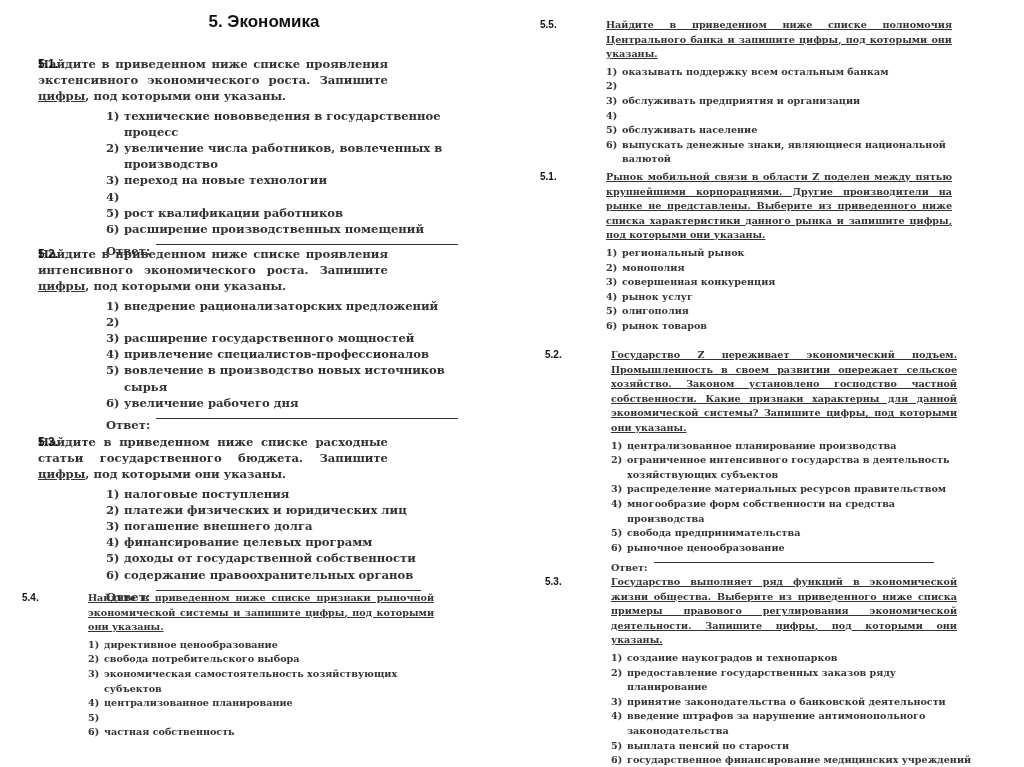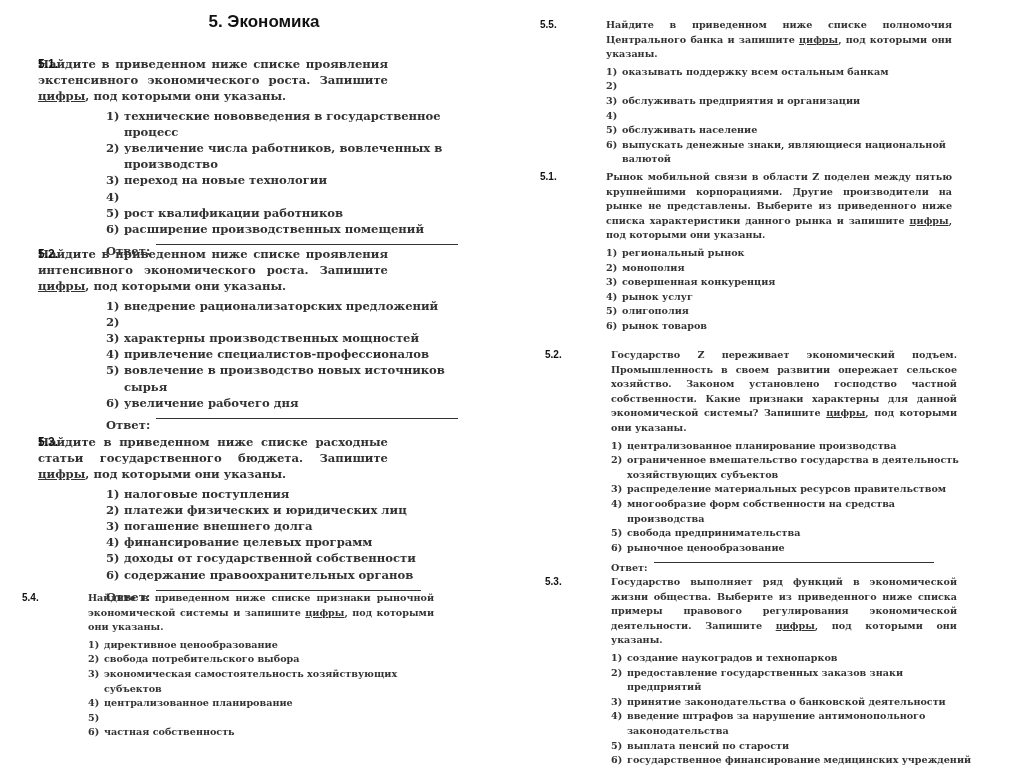--- a/index.html
+++ b/index.html
@@ -33,21 +33,21 @@
   
   .big { font-size:11.6px; line-height:16.2px; font-weight:bold; color:#333; }
   .big .num { font-size:12px; }
   .big .q { width:350px; }
   .big .opts { margin-left:68px; margin-top:3px; }
   .big .opts li .n { width:18px; }
   .big .answer { margin-left:68px; margin-top:6px; }
 
   .small { font-size:9.6px; line-height:14.6px; font-weight:bold; color:#333; }
   .small .num { font-size:10px;text-align:center; }
-  .small .q { margin-left:66px; width:346px; }
+  .small .q { margin-left:66px; width:346px;text-decoration:underline; }
   .small .opts { margin-left:66px; margin-top:3px; }
   .small .opts li .n { width:16px; }
   .small .answer { margin-left:66px; margin-top:6px; }
 </style>
 </head>
 <body>
 
 <div class="col col-left">
   <div class="title">5. Экономика</div>
 </div>
@@ -93,21 +93,21 @@
     <ul class="opts">
       <li>
         <span class="n">1)</span>
         <span class="t">внедрение рационализаторских предложений</span>
       </li>
       <li>
         <span class="n">2)</span>
       </li>
       <li>
         <span class="n">3)</span>
-        <span class="t">характерны производственных мощностей</span>
+        <span class="t">расширение государственного мощностей</span>
       </li>
       <li>
         <span class="n">4)</span>
         <span class="t">привлечение специалистов-профессионалов</span>
       </li>
       <li>
         <span class="n">5)</span>
         <span class="t">вовлечение в производство новых источников сырья</span>
       </li>
       <li>
@@ -245,21 +245,21 @@
 <div class="task small" style="left:545px; top:348px; width:430px;">
     <span class="num">5.2.</span>
     <div class="q"><span>Государство Z переживает экономический подъем. Промышленность в своем развитии опережает сельское хозяйство. Законом установлено господство частной собственности. Какие признаки характерны для данной экономической системы? Запишите </span><b class="kw">цифры</b><span>, под которыми они указаны.</span></div>
     <ul class="opts">
       <li>
         <span class="n">1)</span>
         <span class="t">централизованное планирование производства</span>
       </li>
       <li>
         <span class="n">2)</span>
-        <span class="t">ограниченное вмешательство государства в деятельность хозяйствующих субъектов</span>
+        <span class="t">ограниченное интенсивного государства в деятельность хозяйствующих субъектов</span>
       </li>
       <li>
         <span class="n">3)</span>
         <span class="t">распределение материальных ресурсов правительством</span>
       </li>
       <li>
         <span class="n">4)</span>
         <span class="t">многообразие форм собственности на средства производства</span>
       </li>
       <li>
@@ -279,21 +279,21 @@
 <div class="task small" style="left:545px; top:575px; width:430px;">
     <span class="num">5.3.</span>
     <div class="q"><span>Государство выполняет ряд функций в экономической жизни общества. Выберите из приведенного ниже списка примеры правового регулирования экономической деятельности. Запишите </span><b class="kw">цифры</b><span>, под которыми они указаны.</span></div>
     <ul class="opts">
       <li>
         <span class="n">1)</span>
         <span class="t">создание наукоградов и технопарков</span>
       </li>
       <li>
         <span class="n">2)</span>
-        <span class="t">предоставление государственных заказов знаки предприятий</span>
+        <span class="t">предоставление государственных заказов ряду планирование</span>
       </li>
       <li>
         <span class="n">3)</span>
         <span class="t">принятие законодательства о банковской деятельности</span>
       </li>
       <li>
         <span class="n">4)</span>
         <span class="t">введение штрафов за нарушение антимонопольного законодательства</span>
       </li>
       <li>

